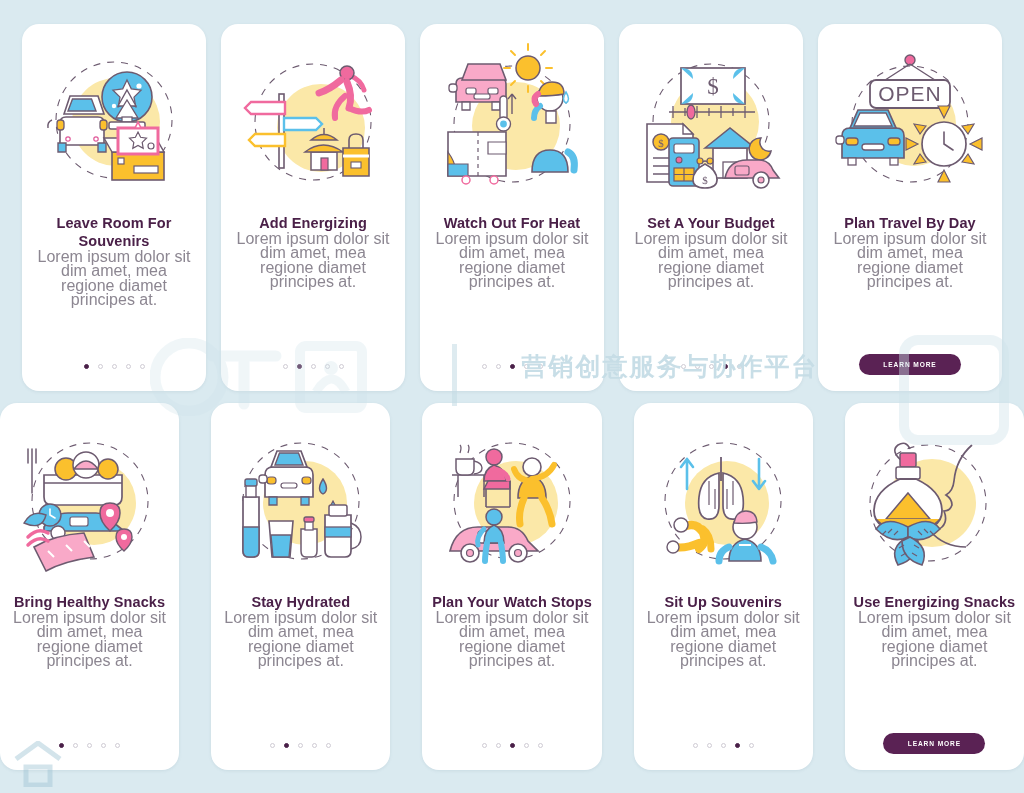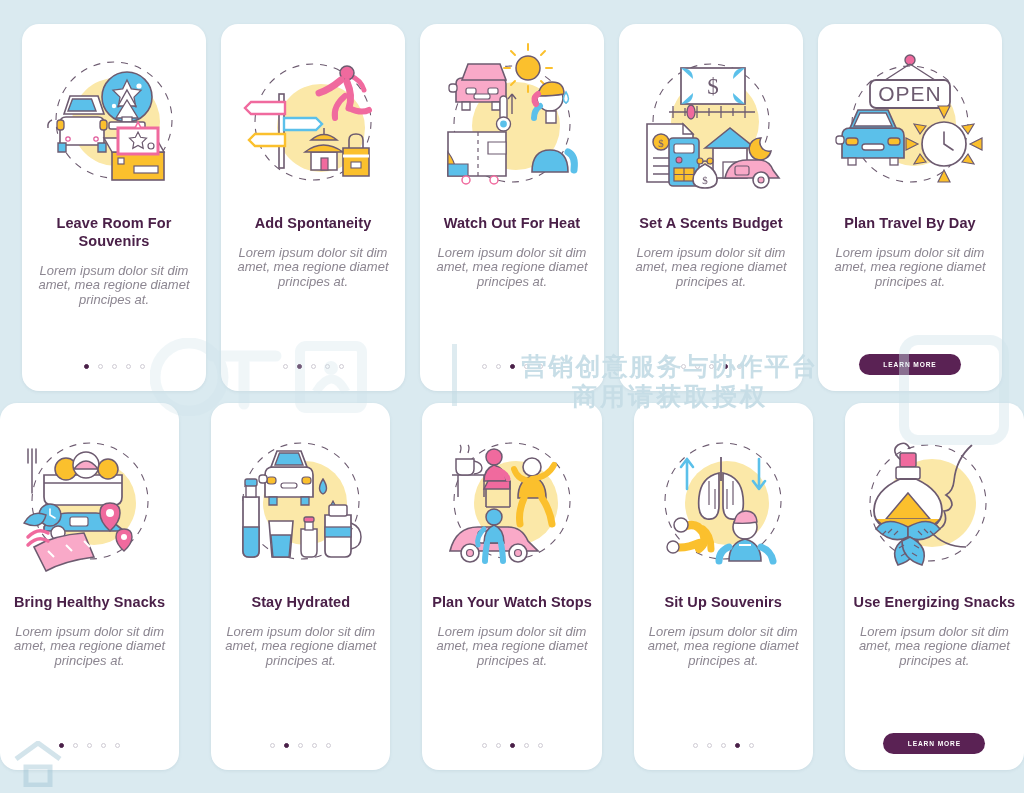--- a/index.html
+++ b/index.html
@@ -100,27 +100,25 @@
     width: 164px;
     text-align: center;
     font-size: 14.5px;
     font-weight: 700;
     line-height: 18px;
     color: #4a2048;
     letter-spacing: .1px;
   }
 
   .card-body {
-    margin-top: 14px;
     width: 156px;
     text-align: center;
-    font-size: 13px;
+    font-size: 16px;
     line-height: 14.3px;
     color: #8c8691;
-    font-style: italic;
   }
 
   .dots {
     position: absolute;
     bottom: 22px;
     left: 0; right: 0;
     display: flex;
     justify-content: center;
     gap: 9px;
   }
@@ -229,21 +227,21 @@
         <path d="M72 112 q18-14 38 0z" fill="#fbc02d" stroke="#6d5b70" stroke-width="1.5"></path>
         <path d="M78 100 q13-11 26 0z" fill="#fbc02d" stroke="#6d5b70" stroke-width="1.5"></path>
         <rect x="88" y="118" width="7" height="12" fill="#f06a9e" stroke="#6d5b70" stroke-width="1.2"></rect>
         <path d="M91 88 v6" stroke="#6d5b70" stroke-width="1.5"></path>
 
         <path d="M110 108 h26 v28 h-26z" fill="#fbc02d" stroke="#6d5b70" stroke-width="1.6"></path>
         <path d="M116 108 v-8 q0-6 7-6 t7 6 v8" fill="none" stroke="#6d5b70" stroke-width="1.6"></path>
         <path d="M110 116 h26" stroke="#fff" stroke-width="3"></path>
         <rect x="118" y="122" width="10" height="6" fill="#fff" stroke="#6d5b70" stroke-width="1.1"></rect>
       </svg>
-      <div class="card-title">Add Spontaneity</div>
+      <div class="card-title">Add Energizing</div>
       <div class="card-body">Lorem ipsum dolor sit dim amet, mea regione diamet principes at.</div>
       <div class="dots">
         <span class="dot"></span>
         <span class="dot on"></span>
         <span class="dot"></span>
         <span class="dot"></span>
         <span class="dot"></span>
       </div>
     </div>
 
@@ -356,21 +354,21 @@
         <rect x="104" y="126" width="14" height="9" rx="2" fill="#f9a9c8" stroke="#6d5b70" stroke-width="1.2"></rect>
         <circle cx="130" cy="140" r="8" fill="#fff" stroke="#6d5b70" stroke-width="1.6"></circle>
         <circle cx="130" cy="140" r="3" fill="#f9a9c8" stroke="#6d5b70" stroke-width="1.2"></circle>
 
         <path d="M74 124 q-12 6 -12 16 q0 8 12 8 q12 0 12-8 q0-10 -12-16z" fill="#fff" stroke="#6d5b70" stroke-width="1.6"></path>
         <path d="M68 124 q6-6 12 0" fill="none" stroke="#6d5b70" stroke-width="1.5"></path>
         <circle cx="69" cy="121" r="3" fill="#fbc02d" stroke="#6d5b70" stroke-width="1.2"></circle>
         <circle cx="79" cy="121" r="3" fill="#fbc02d" stroke="#6d5b70" stroke-width="1.2"></circle>
         <text x="74" y="144" font-size="11" text-anchor="middle" fill="#6d5b70" font-family="'Liberation Serif',serif">$</text>
       </svg>
-      <div class="card-title">Set A Scents Budget</div>
+      <div class="card-title">Set A Your Budget</div>
       <div class="card-body">Lorem ipsum dolor sit dim amet, mea regione diamet principes at.</div>
       <div class="dots">
         <span class="dot"></span>
         <span class="dot"></span>
         <span class="dot"></span>
         <span class="dot on"></span>
         <span class="dot"></span>
       </div>
     </div>
 
@@ -627,21 +625,20 @@
     <svg class="wm-logo" viewBox="0 0 290 78">
       <circle cx="39" cy="39" r="34" fill="none" stroke="#cfe3eb" stroke-width="11"></circle>
       <path d="M62 18 h64 M94 18 v48" stroke="#cfe3eb" stroke-width="11" stroke-linecap="round"></path>
       <rect x="150" y="8" width="62" height="62" rx="6" fill="none" stroke="#cfe3eb" stroke-width="10"></rect>
       <path d="M166 54 q16-26 30 0" fill="none" stroke="#cfe3eb" stroke-width="9"></path>
       <circle cx="181" cy="30" r="7" fill="#cfe3eb"></circle>
     </svg>
     <div class="wm-bar"></div>
     <div class="wm-txt">
       <span>营销创意服务与协作平台</span>
-      <span class="l2">商用请获取授权</span>
     </div>
     <svg class="wm-corner" viewBox="0 0 54 46">
       <path d="M4 18 L26 2 L48 18" fill="none" stroke="#9fc4d4" stroke-width="5"></path>
       <rect x="14" y="26" width="24" height="18" fill="none" stroke="#9fc4d4" stroke-width="5"></rect>
     </svg>
     <svg class="wm-corner2" viewBox="0 0 120 120">
       <rect x="10" y="10" width="100" height="100" rx="14" fill="none" stroke="#cfe3eb" stroke-width="10"></rect>
     </svg>
   </div>
 

